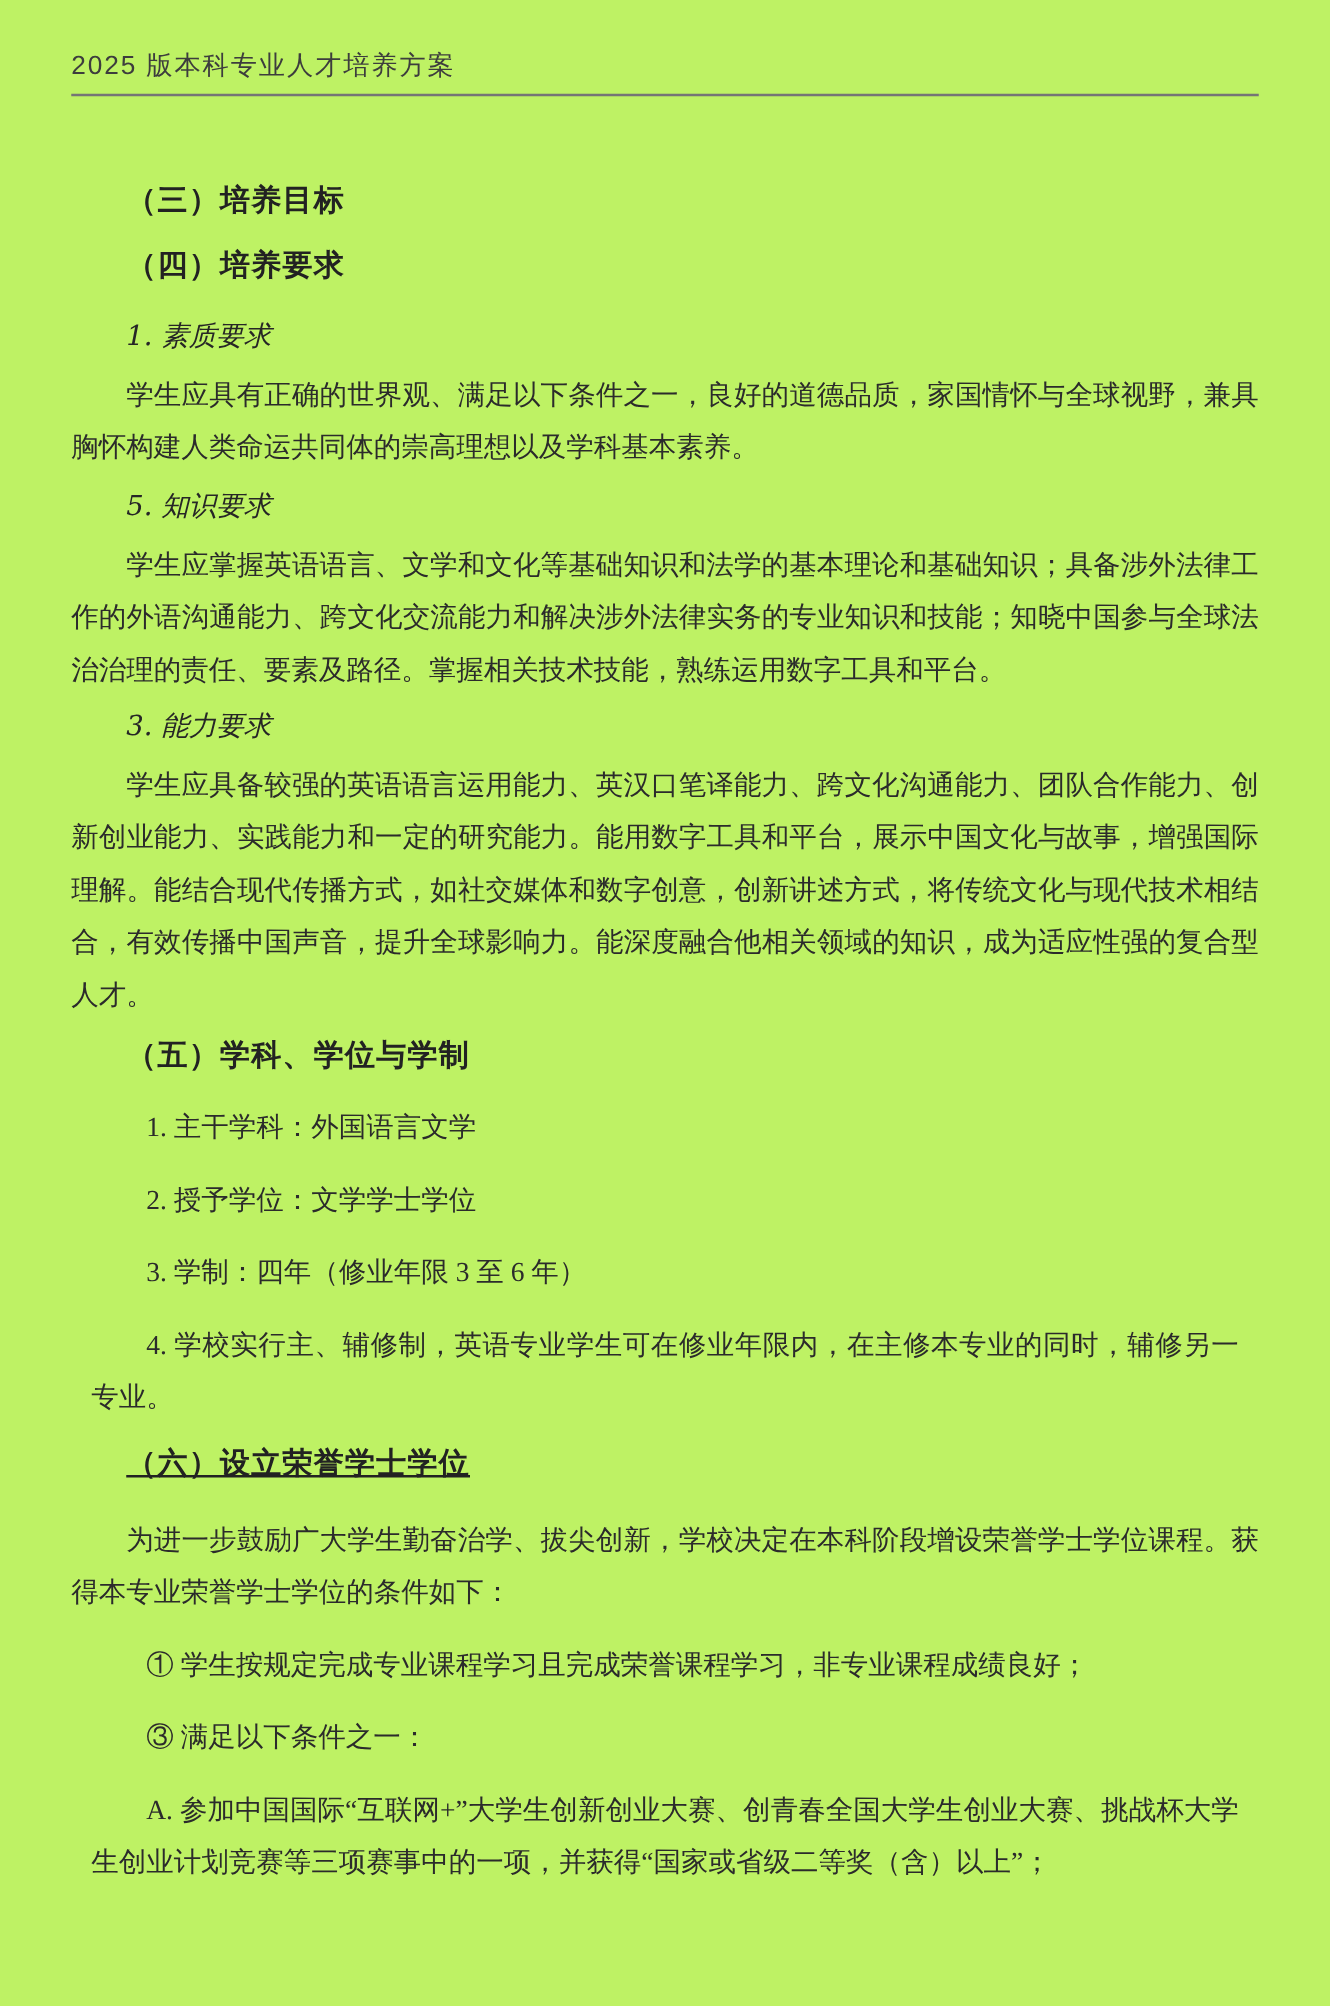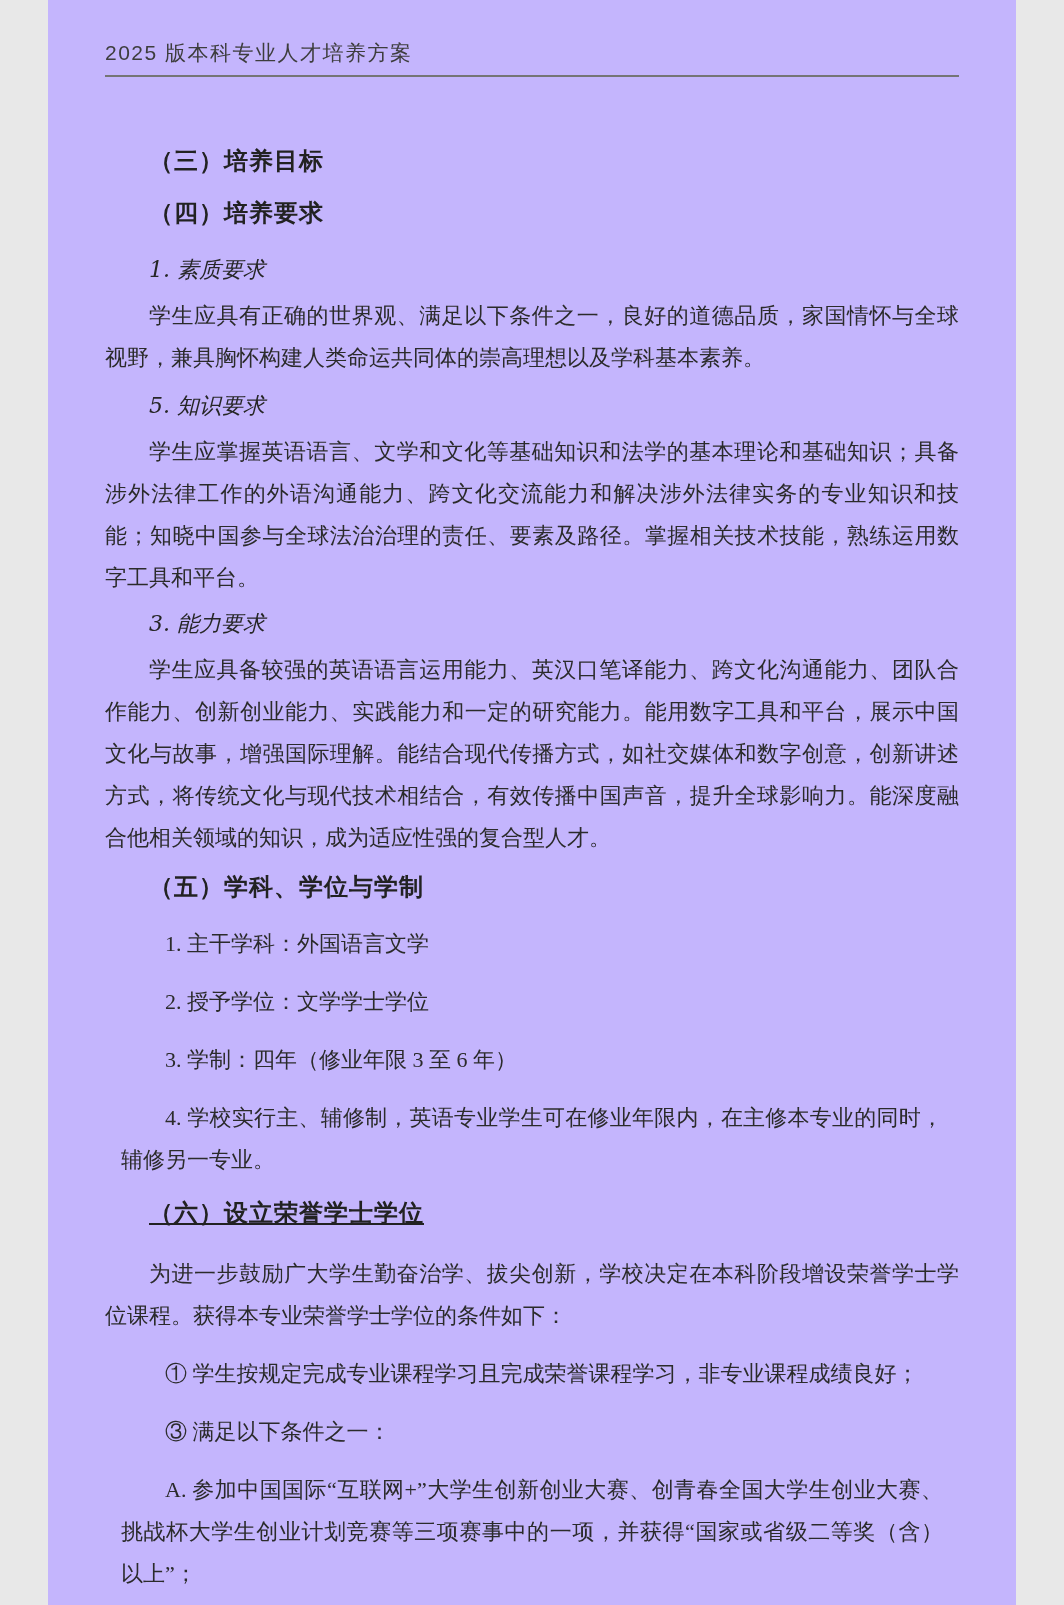--- a/index.html
+++ b/index.html
@@ -2,24 +2,24 @@
 <html lang="zh"><head>
 <meta charset="utf-8">
 <style>
   html, body {
     margin: 0;
     padding: 0;
     background: #e8e8e8;
   }
   .page {
     position: relative;
-    width: 968px;
+    width: 1064px;
     height: 1605px;
     margin: 0 auto;
-    background: #c4b5fd;
+    background: #bef264;
     overflow: hidden;
     color: #2b2b2b;
     font-family: "Liberation Serif", "DejaVu Serif", serif;
   }
   .content {
     padding: 0 57px;
   }
   
   .doc-header {
     padding-top: 40px;

